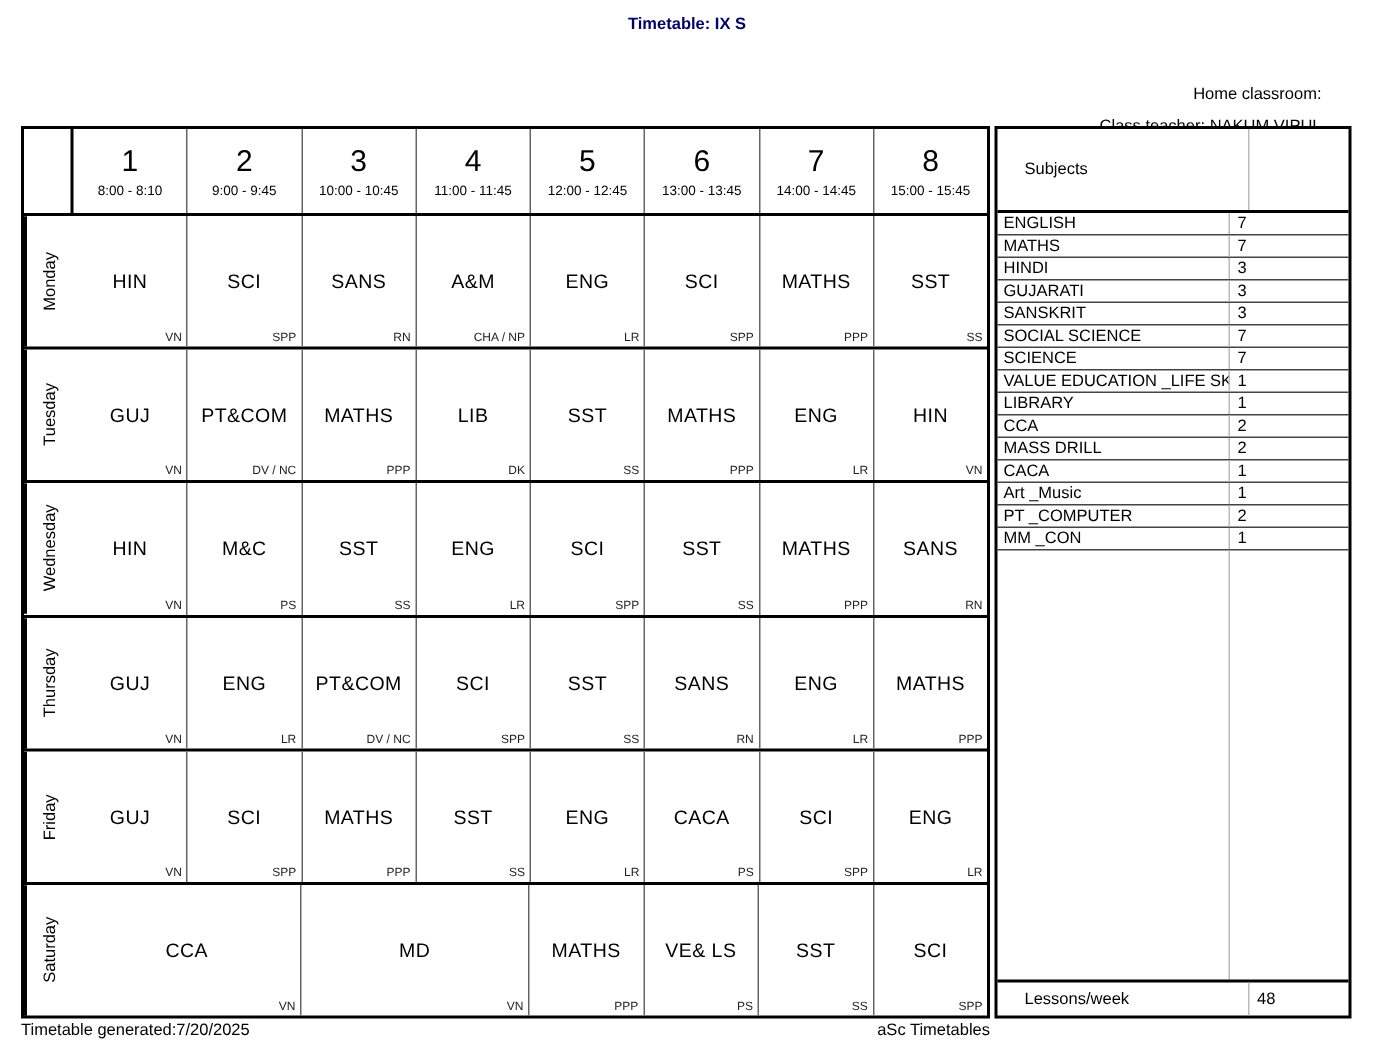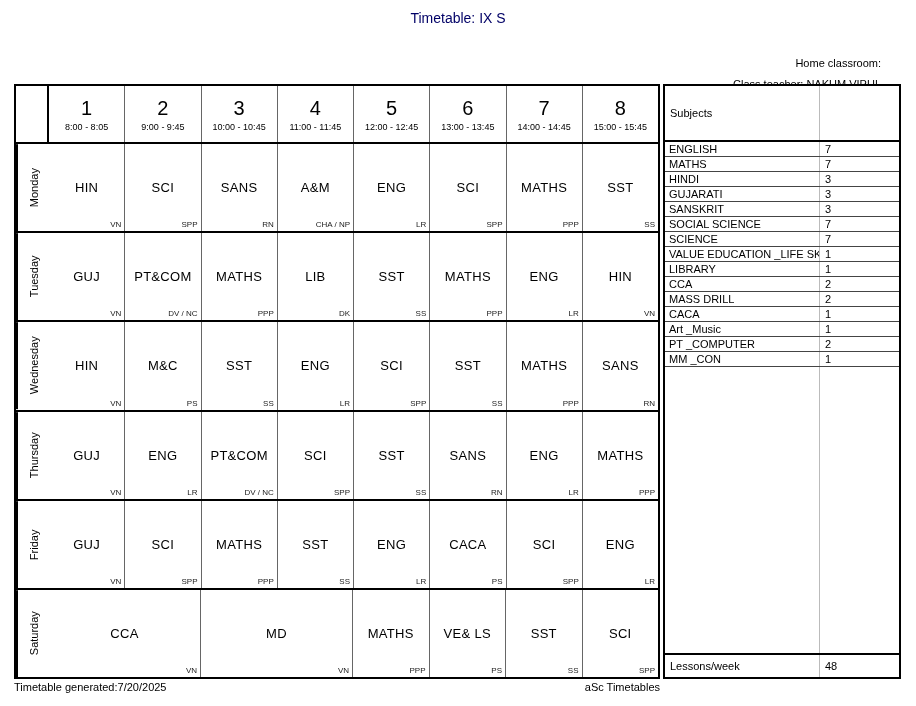--- a/index.html
+++ b/index.html
@@ -1,17 +1,17 @@
 <!DOCTYPE html>
 <html><head>
 <meta charset="utf-8">
 <style>
   * { margin:0; padding:0; box-sizing:border-box; }
   body { width:916px; height:706px; background:#fff; font-family:"Liberation Sans", sans-serif; color:#000; position:relative; overflow:hidden; }
-  .page-title { position:absolute; top:10px; left:0; width:100%; text-align:center; font-size:14px; font-weight:normal; color:#000066; }
+  .page-title { position:absolute; top:10px; left:0; width:100%; text-align:center; font-size:11px; font-weight:bold; color:#000066; }
   .top-right { position:absolute; top:57px; right:35px; text-align:right; font-size:11px; }
   .top-right div { margin-bottom:9px; }
   .main { position:absolute; left:14px; top:84px; display:flex; gap:3px; }
   
   .grid { width:646px; height:595px; border:2px solid #000; display:flex; flex-direction:column; background:#fff; }
   .header-row { height:58px; display:flex; border-bottom:2px solid #000; }
   .corner { width:33px; border-right:2px solid #000; }
   .period-cell { flex:1 1 0; border-right:1px solid #666; display:flex; flex-direction:column; align-items:center; justify-content:center; }
   .period-cell:last-child { border-right:none; }
   .period-num { font-size:20px; line-height:22px; }
@@ -21,21 +21,21 @@
   .day-row:last-child { border-bottom:none; }
   .day-label { width:33px; border-right:2px solid #000; display:flex; align-items:center; justify-content:center; font-size:11px; writing-mode:vertical-rl; transform:rotate(180deg); border-left:2px solid #000; }
   .day-row .day-label { border-left:none; }
   .cell { flex:1 1 0; border-right:1px solid #666; position:relative; display:flex; align-items:center; justify-content:center; }
   .cell:last-child { border-right:none; }
   .subject { font-size:13px; letter-spacing:0.3px; }
   .teacher { position:absolute; bottom:2px; right:3px; font-size:8px; color:#222; }
   
   .panel { width:238px; height:595px; border:2px solid #000; display:flex; flex-direction:column; background:#fff; }
   .panel-header { height:56px; display:flex; border-bottom:2px solid #000; font-size:11px; }
-  .col-name { width:155px; border-right:1px solid #bbb; padding-left:5px; display:flex; align-items:center; white-space:nowrap; overflow:hidden; }
+  .col-name { width:155px; border-right:1px solid #bbb; padding-left:5px; display:flex; align-items:center; white-space:nowrap; overflow:hidden;margin-left:13px; }
   .col-count { flex:1; padding-left:5px; display:flex; align-items:center; }
   .subject-row { height:15px; display:flex; border-bottom:1px solid #444; font-size:11px; line-height:14px; }
   .sr-name { width:155px; border-right:1px solid #bbb; padding-left:4px; white-space:nowrap; overflow:hidden; }
   .sr-count { flex:1; padding-left:5px; }
   .panel-spacer { flex:1 1 auto; display:flex; }
   .spacer-left { width:155px; border-right:1px solid #bbb; }
   .panel-footer { height:24px; display:flex; border-top:2px solid #000; font-size:11px; }
   
   .page-footer { position:absolute; left:14px; top:681px; width:646px; display:flex; justify-content:space-between; font-size:11px; }
 </style>
@@ -49,21 +49,21 @@
   <div>Class teacher: NAKUM VIPUL</div>
 </div>
 
 <div class="main">
   <div class="grid">
     <div class="header-row">
       <div class="corner"></div>
 
     <div class="period-cell">
           <div class="period-num">1</div>
-          <div class="period-time">8:00 - 8:05</div>
+          <div class="period-time">8:00 - 8:10</div>
         </div>
         <div class="period-cell">
           <div class="period-num">2</div>
           <div class="period-time">9:00 - 9:45</div>
         </div>
         <div class="period-cell">
           <div class="period-num">3</div>
           <div class="period-time">10:00 - 10:45</div>
         </div>
         <div class="period-cell">

